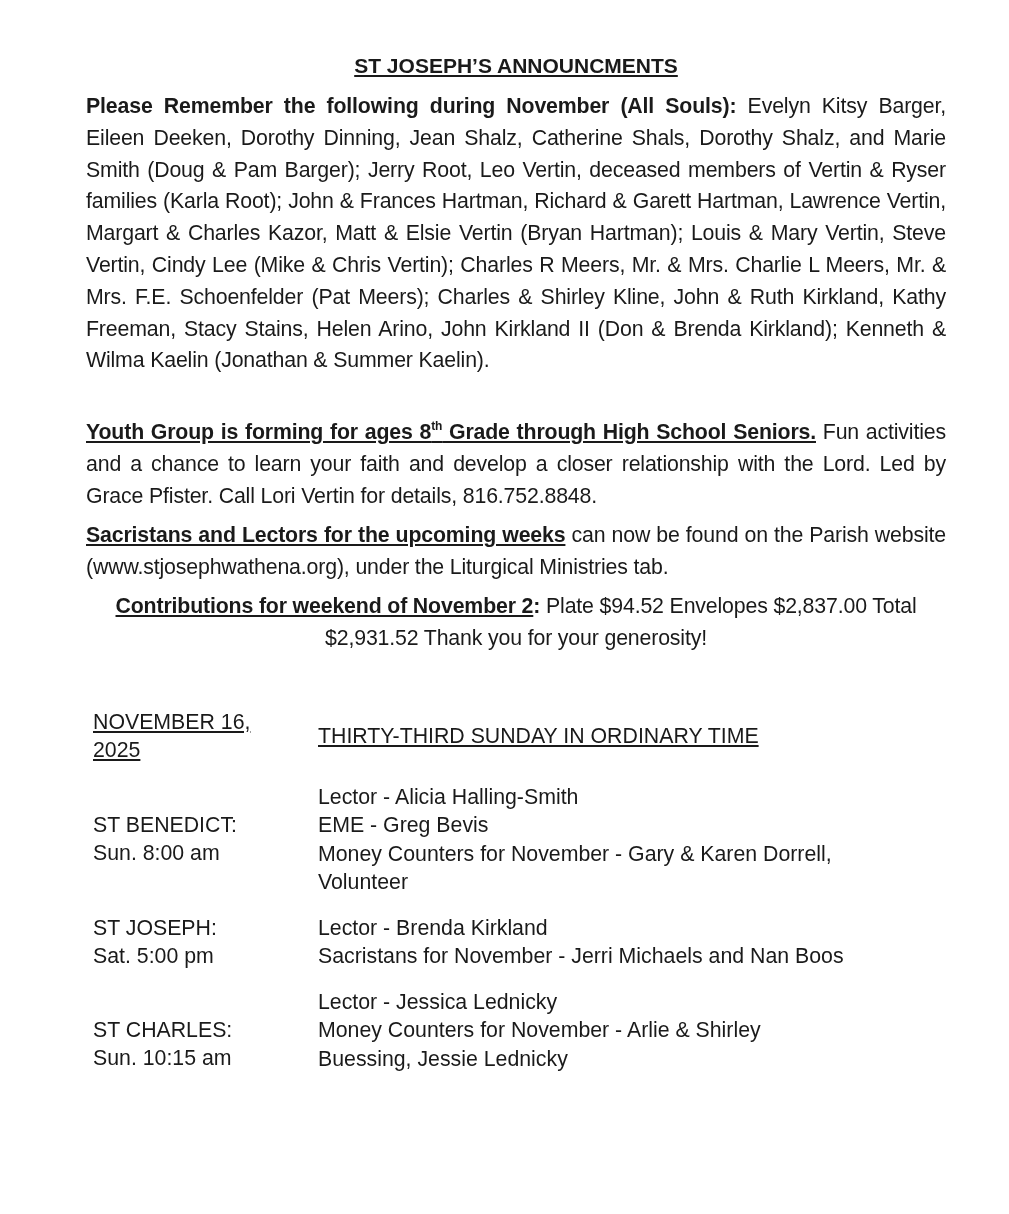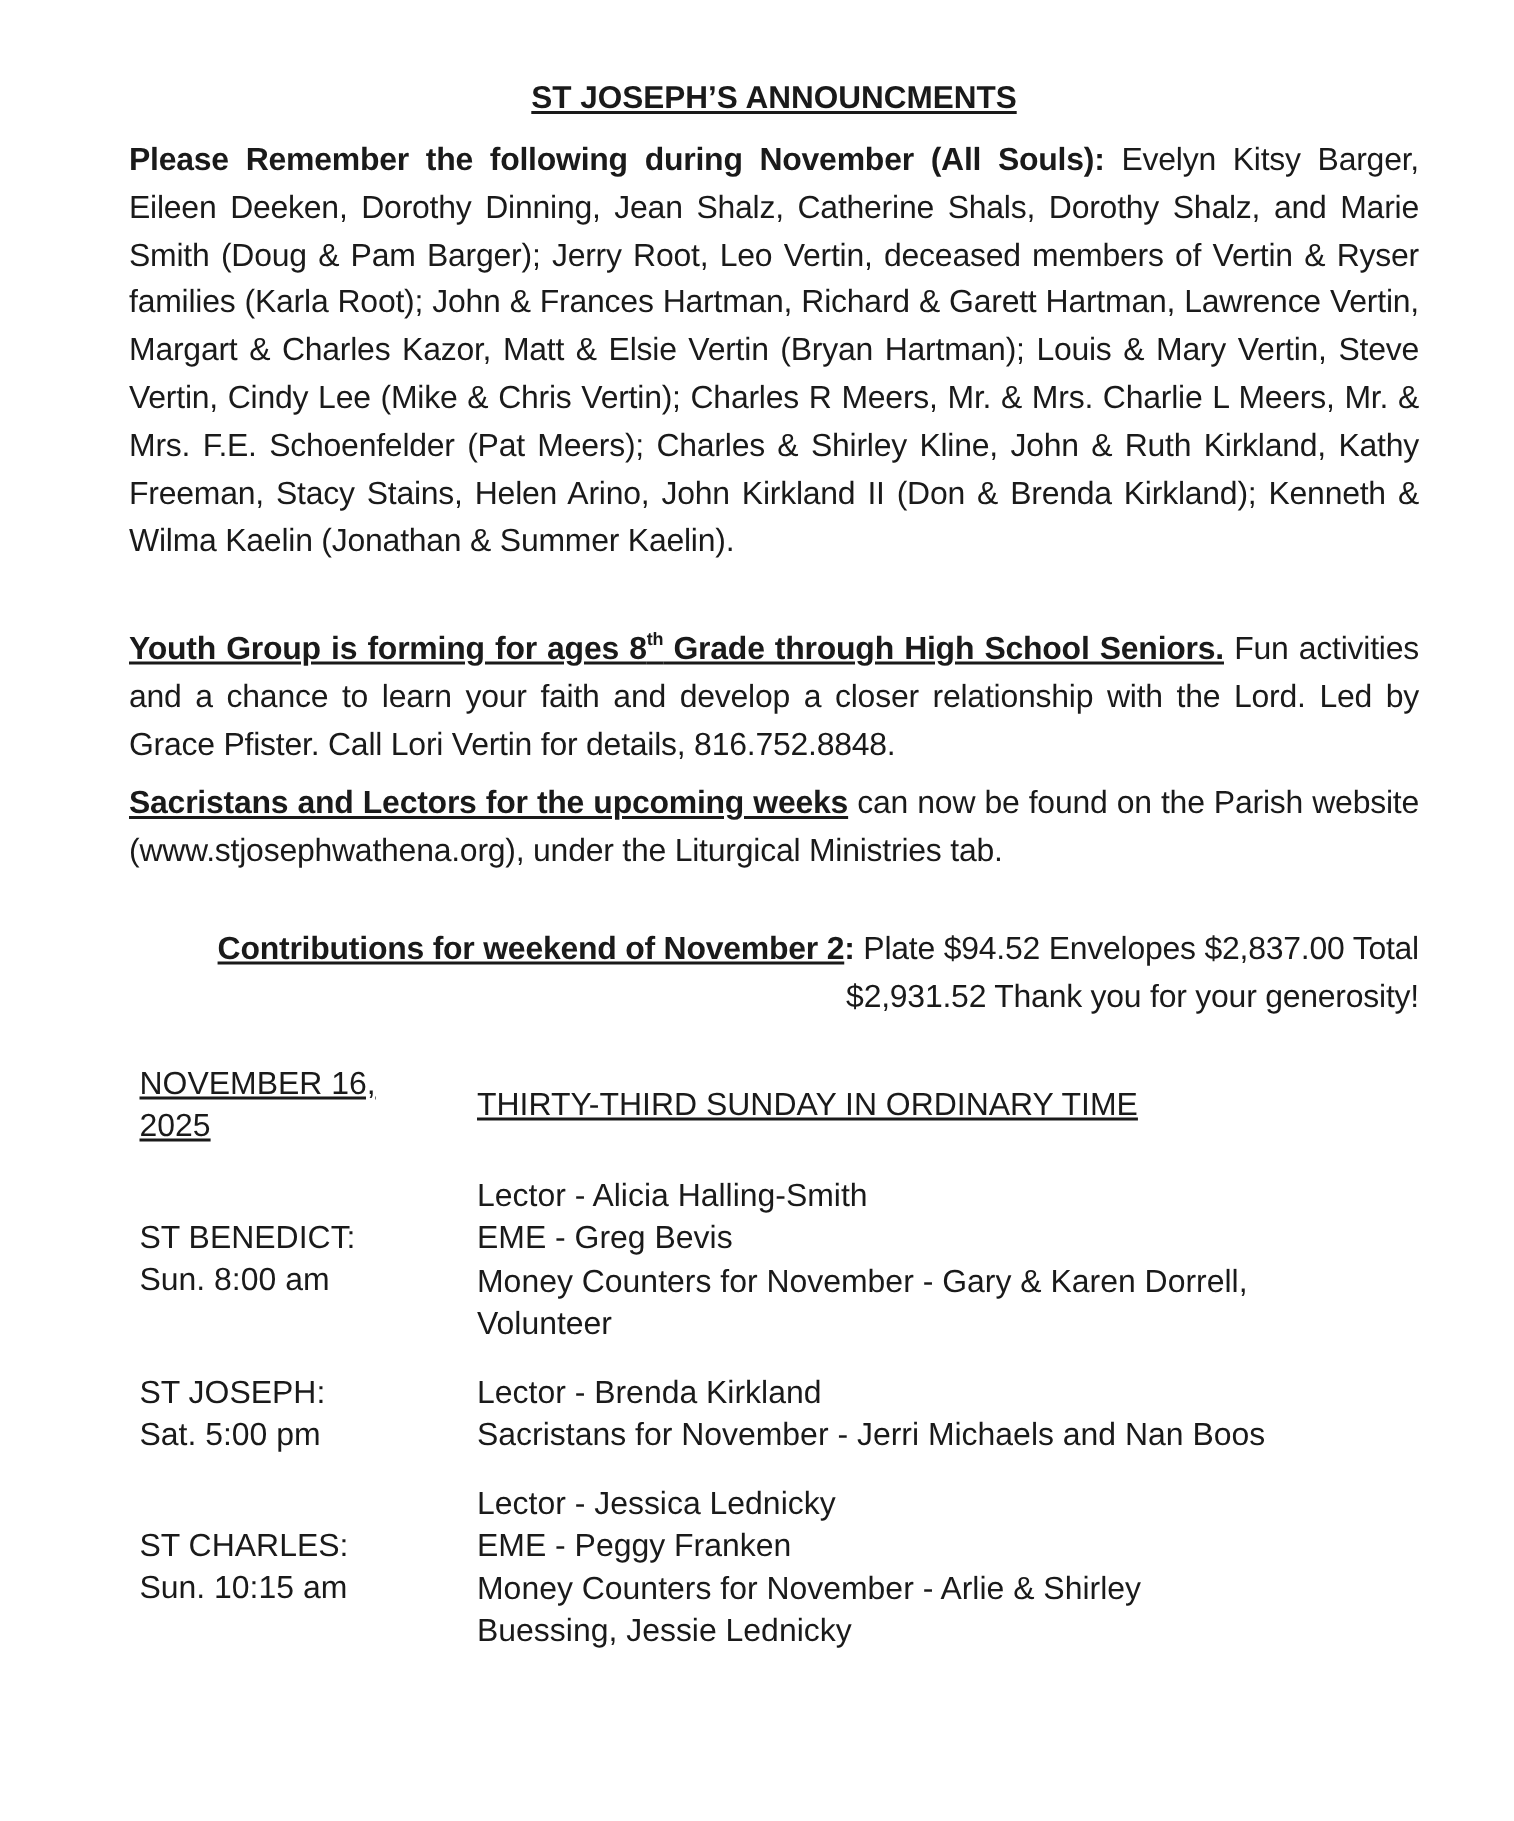--- a/index.html
+++ b/index.html
@@ -17,21 +17,21 @@
     .para {
       position: absolute; left: 86px; width: 860px;
       font-size: 21.3px; line-height: 31.8px; text-align: justify;
       letter-spacing: -0.15px;
     }
     .para b { font-weight: bold; }
     .para u { text-decoration: underline; }
     .p1 { top: 91px; }
     .p2 { top: 417px; }
     .p3 { top: 520px; }
-    .p4 { top: 617px; text-align: right; }
+    .p4 { top: 591px; text-align: center; }
     sup { font-size: 12px; line-height: 0; vertical-align: 9px; }
     .sched {
       position: absolute; left: 93px; width: 860px;
       font-size: 21.3px; line-height: 28.4px;
     }
     .sched .left {
       position: absolute; left: 0; width: 210px; font-weight: normal;
     }
     .sched .right { position: absolute; left: 225px; width: 630px; }
     .hdr .left, .hdr .right { text-decoration: underline; }
@@ -92,19 +92,18 @@
     </div>
   </div>
 
   <div class="sched row3">
     <div class="left">
       <span class="line">ST CHARLES:</span>
       <span class="line">Sun. 10:15 am</span>
     </div>
     <div class="right">
       <span class="line">Lector - Jessica Lednicky</span>
-      <span class="line">EME - Peggy Franken</span>
       <span class="line">Money Counters for November - Arlie &amp; Shirley</span>
       <span class="line">Buessing, Jessie Lednicky</span>
     </div>
   </div>
 
 </div>
 
 </body></html>

